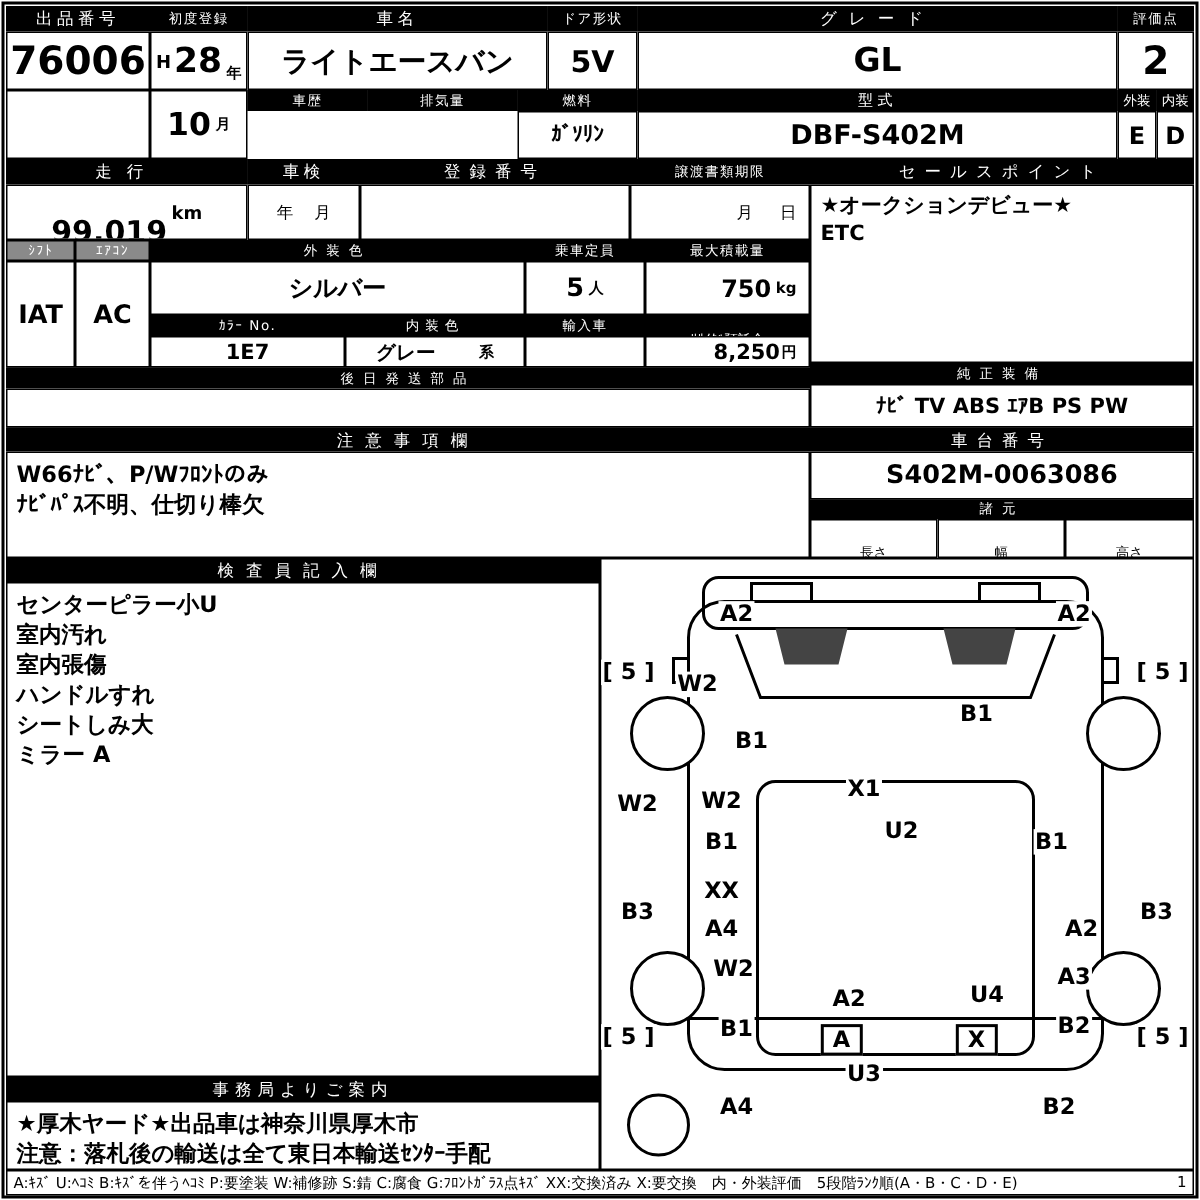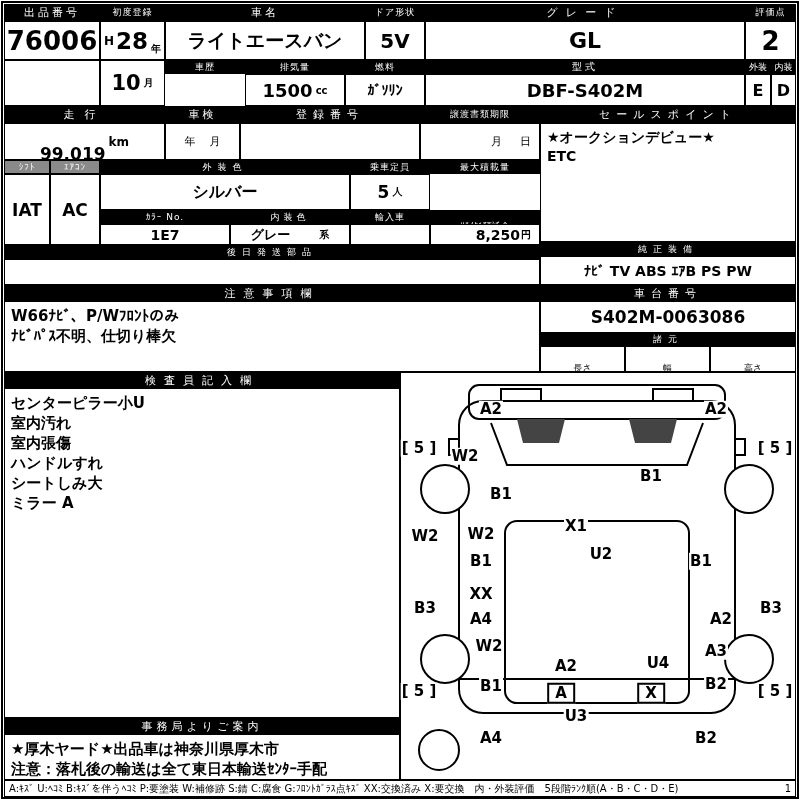--- a/index.html
+++ b/index.html
@@ -61,39 +61,35 @@
 
   <div class="cell hdr" style="left:425px;top:4px;width:320px;height:17px;letter-spacing:8px;">グレード</div>
   <div class="cell val" style="left:425px;top:21px;width:320px;height:39px;font-size:22px;">GL</div>
 
   <div class="cell hdr sm" style="left:745px;top:4px;width:51px;height:17px;">評価点</div>
   <div class="cell val" style="left:745px;top:21px;width:51px;height:39px;font-size:26px;">2</div>
 
   <div class="cell hdr sm" style="left:165px;top:60px;width:80px;height:14px;">車歴</div>
 
   <div class="cell hdr sm" style="left:245px;top:60px;width:100px;height:14px;">排気量</div>
-  <div class="cell val" style="left:245px;top:74px;width:100px;height:32px;">
-    <span style="font-size:18px;">1500</span>
-    <span class="unit">cc</span>
-  </div>
 
   <div class="cell hdr sm" style="left:345px;top:60px;width:80px;height:14px;">燃料</div>
   <div class="cell val" style="left:345px;top:74px;width:80px;height:32px;font-size:14px;">ｶﾞｿﾘﾝ</div>
 
   <div class="cell hdr" style="left:425px;top:60px;width:320px;height:14px;font-size:10px;">型式</div>
   <div class="cell val" style="left:425px;top:74px;width:320px;height:32px;font-size:18px;">DBF-S402M</div>
 
   <div class="cell hdr sm" style="left:745px;top:60px;width:26px;height:14px;letter-spacing:0;">外装</div>
   <div class="cell hdr sm" style="left:771px;top:60px;width:25px;height:14px;letter-spacing:0;">内装</div>
   <div class="cell val" style="left:745px;top:74px;width:26px;height:32px;font-size:16px;">E</div>
   <div class="cell val" style="left:771px;top:74px;width:25px;height:32px;font-size:16px;">D</div>
 
   <div class="cell hdr" style="left:4px;top:106px;width:161px;height:17px;letter-spacing:10px;">走行</div>
   <div class="cell val" style="left:4px;top:123px;width:161px;height:37px;">
-    <span style="font-size:17px;margin-top:24px;">99,019</span>
+    <span style="font-size:20px;margin-top:24px;">99,019</span>
     <span class="unit" style="font-size:12px;">km</span>
   </div>
 
   <div class="cell hdr" style="left:165px;top:106px;width:75px;height:17px;">車検</div>
   <div class="cell val" style="left:165px;top:123px;width:75px;height:37px;font-weight:normal;font-size:11px;gap:14px;">
     <span>年</span>
     <span>月</span>
   </div>
 
   <div class="cell hdr" style="left:240px;top:106px;width:180px;height:17px;letter-spacing:6px;">登録番号</div>
@@ -120,20 +116,24 @@
   <div class="cell hdr sm" style="left:100px;top:160px;width:250px;height:14px;letter-spacing:6px;">外装色</div>
   <div class="cell val" style="left:100px;top:174px;width:250px;height:36px;font-size:16px;">シルバー</div>
 
   <div class="cell hdr sm" style="left:350px;top:160px;width:80px;height:14px;">乗車定員</div>
   <div class="cell val" style="left:350px;top:174px;width:80px;height:36px;">
     <span style="font-size:17px;">5</span>
     <span class="unit">人</span>
   </div>
 
   <div class="cell hdr sm" style="left:430px;top:160px;width:110px;height:14px;">最大積載量</div>
+  <div class="cell val right" style="left:430px;top:174px;width:110px;height:36px;">
+    <span style="font-size:16px;">750</span>
+    <span class="unit">kg</span>
+  </div>
 
   <div class="cell hdr sm" style="left:100px;top:210px;width:130px;height:14px;">ｶﾗｰ No.</div>
   <div class="cell val" style="left:100px;top:224px;width:130px;height:21px;font-size:14px;">1E7</div>
 
   <div class="cell hdr sm" style="left:230px;top:210px;width:120px;height:14px;letter-spacing:4px;">内装色</div>
   <div class="cell val" style="left:230px;top:224px;width:120px;height:21px;gap:26px;">
     <span style="font-size:13px;">グレー</span>
     <span class="unit">系</span>
   </div>
 

